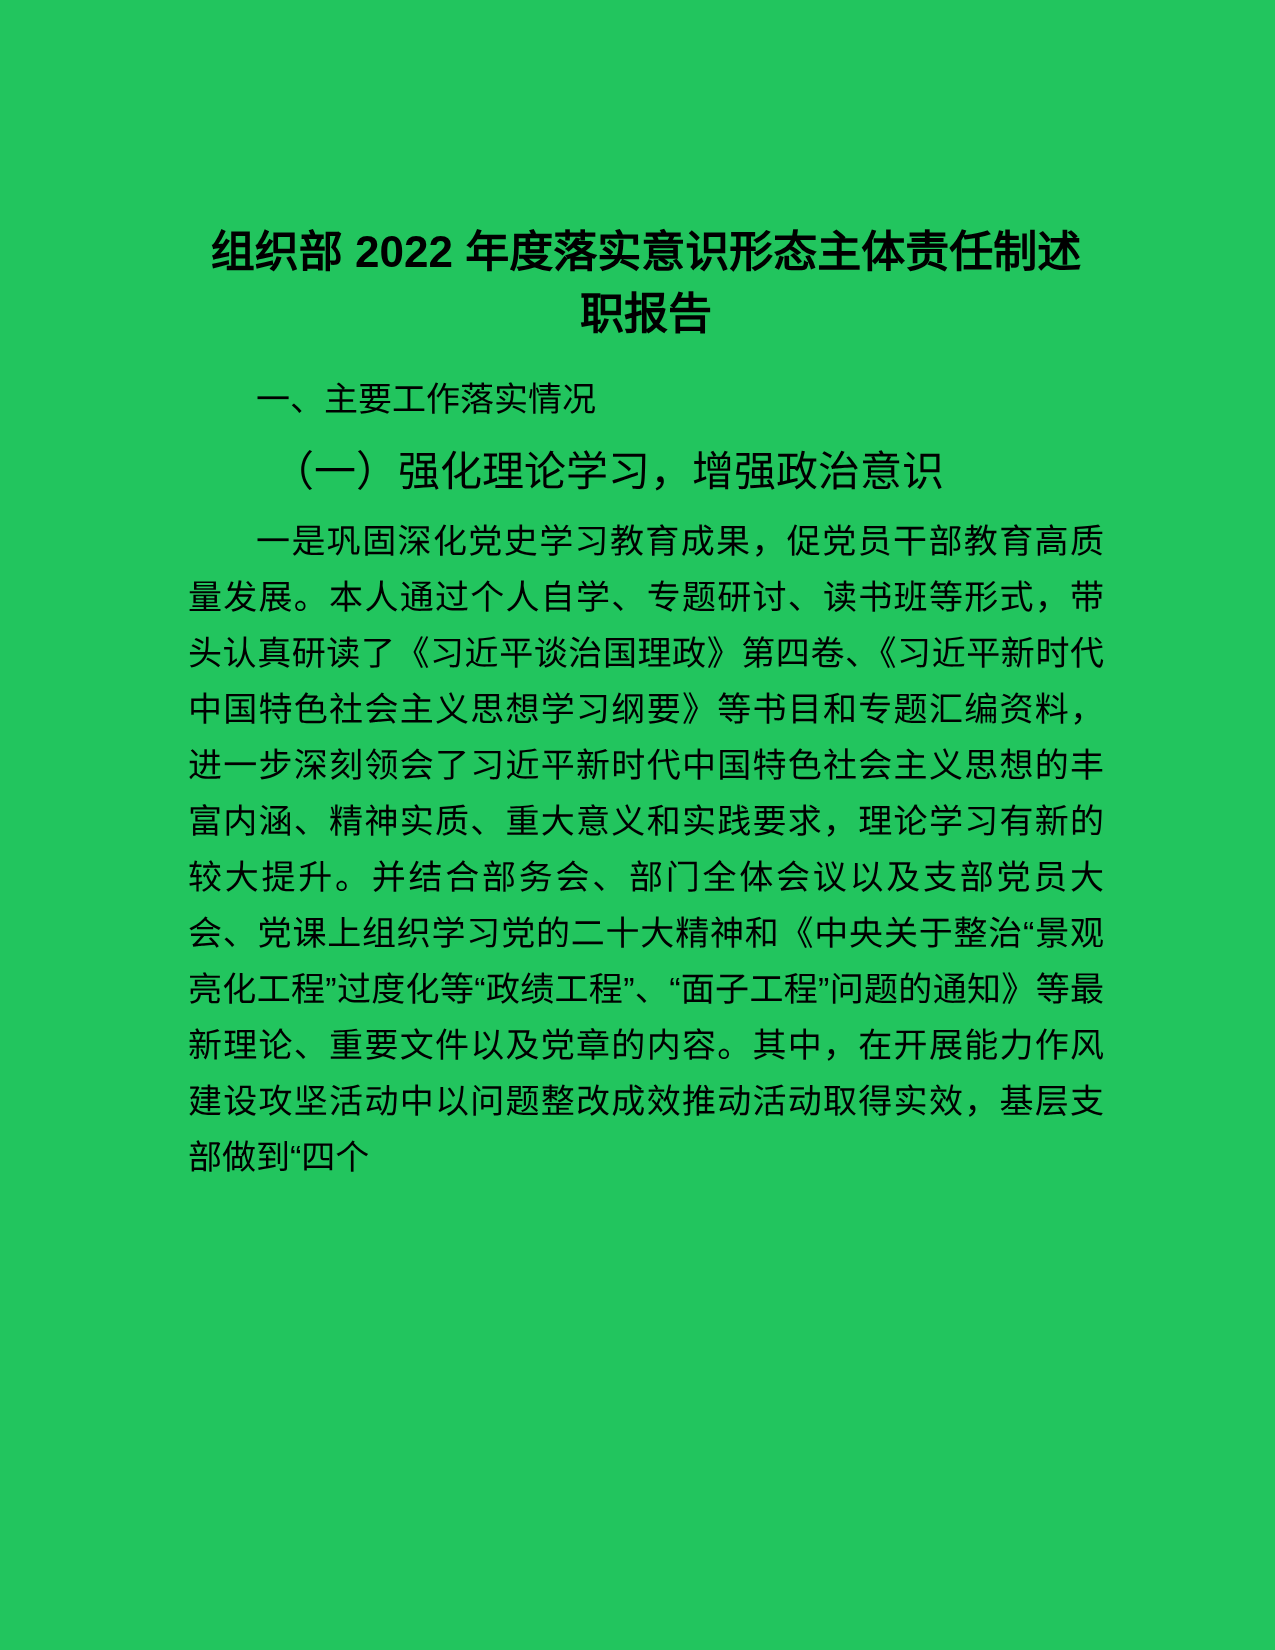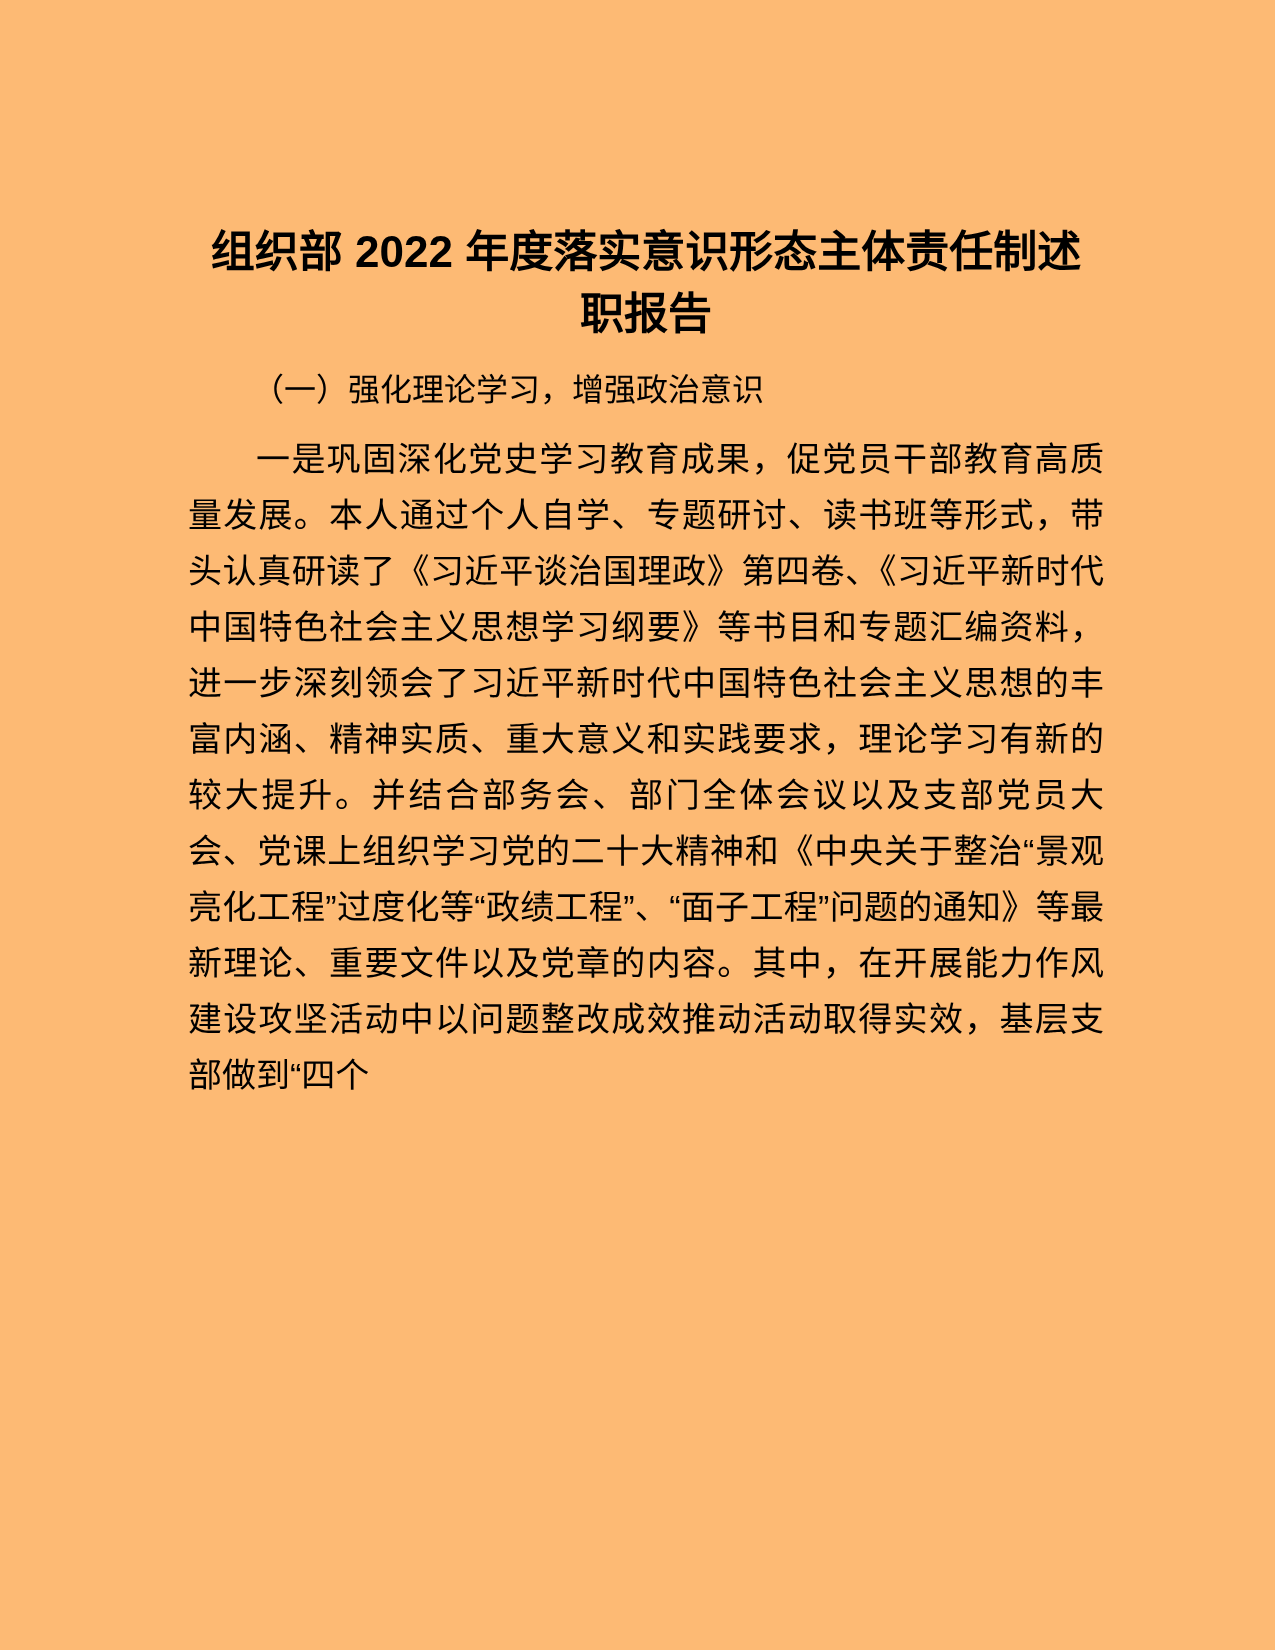--- a/index.html
+++ b/index.html
@@ -7,21 +7,21 @@
     padding: 0;
     background: #ffffff;
   }
   body {
     font-family: "Liberation Sans", "DejaVu Sans", sans-serif;
   }
   .page {
     position: relative;
     width: 1275px;
     height: 1650px;
-    background: #fdba74;
+    background: #22c55e;
     overflow: hidden;
     color: #000000;
   }
   .content {
     position: absolute;
     left: 188px;
     top: 0;
     width: 916px;
     padding-top: 221px;
   }
@@ -37,31 +37,32 @@
   .body-para {
     margin: 0;
     font-size: 34px;
     line-height: 56px;
     text-align: justify;
     text-indent: 2em;
     word-break: break-all;
   }
   .para-intro   { margin-top: 12px; }
   .heading-1    { margin: 26px 0 0 0; font-size: 34px; line-height: 56px; text-indent: 2em; }
-  .heading-2    { margin: 17px 0 0 0; font-size: 32px; line-height: 56px; text-indent: 2em; }
+  .heading-2    { margin: 17px 0 0 0; font-size: 42px; line-height: 56px; text-indent: 2em; }
   .para-body    { margin-top: 13px; }
 </style>
 </head>
 <body>
 
 <div class="page">
   <div class="content">
 
     <h1 class="doc-title">组织部 2022 年度落实意识形态主体责任制述职报告</h1>
 
 
+    <p class="heading-1">一、主要工作落实情况</p>
 
     <p class="heading-2">（一）强化理论学习，增强政治意识</p>
 
     <p class="body-para para-body">一是巩固深化党史学习教育成果，促党员干部教育高质量发展。本人通过个人自学、专题研讨、读书班等形式，带头认真研读了《习近平谈治国理政》第四卷、《习近平新时代中国特色社会主义思想学习纲要》等书目和专题汇编资料，进一步深刻领会了习近平新时代中国特色社会主义思想的丰富内涵、精神实质、重大意义和实践要求，理论学习有新的较大提升。并结合部务会、部门全体会议以及支部党员大会、党课上组织学习党的二十大精神和《中央关于整治“景观亮化工程”过度化等“政绩工程”、“面子工程”问题的通知》等最新理论、重要文件以及党章的内容。其中，在开展能力作风建设攻坚活动中以问题整改成效推动活动取得实效，基层支部做到“四个</p>
 
   </div>
 </div>
 
 </body></html>

